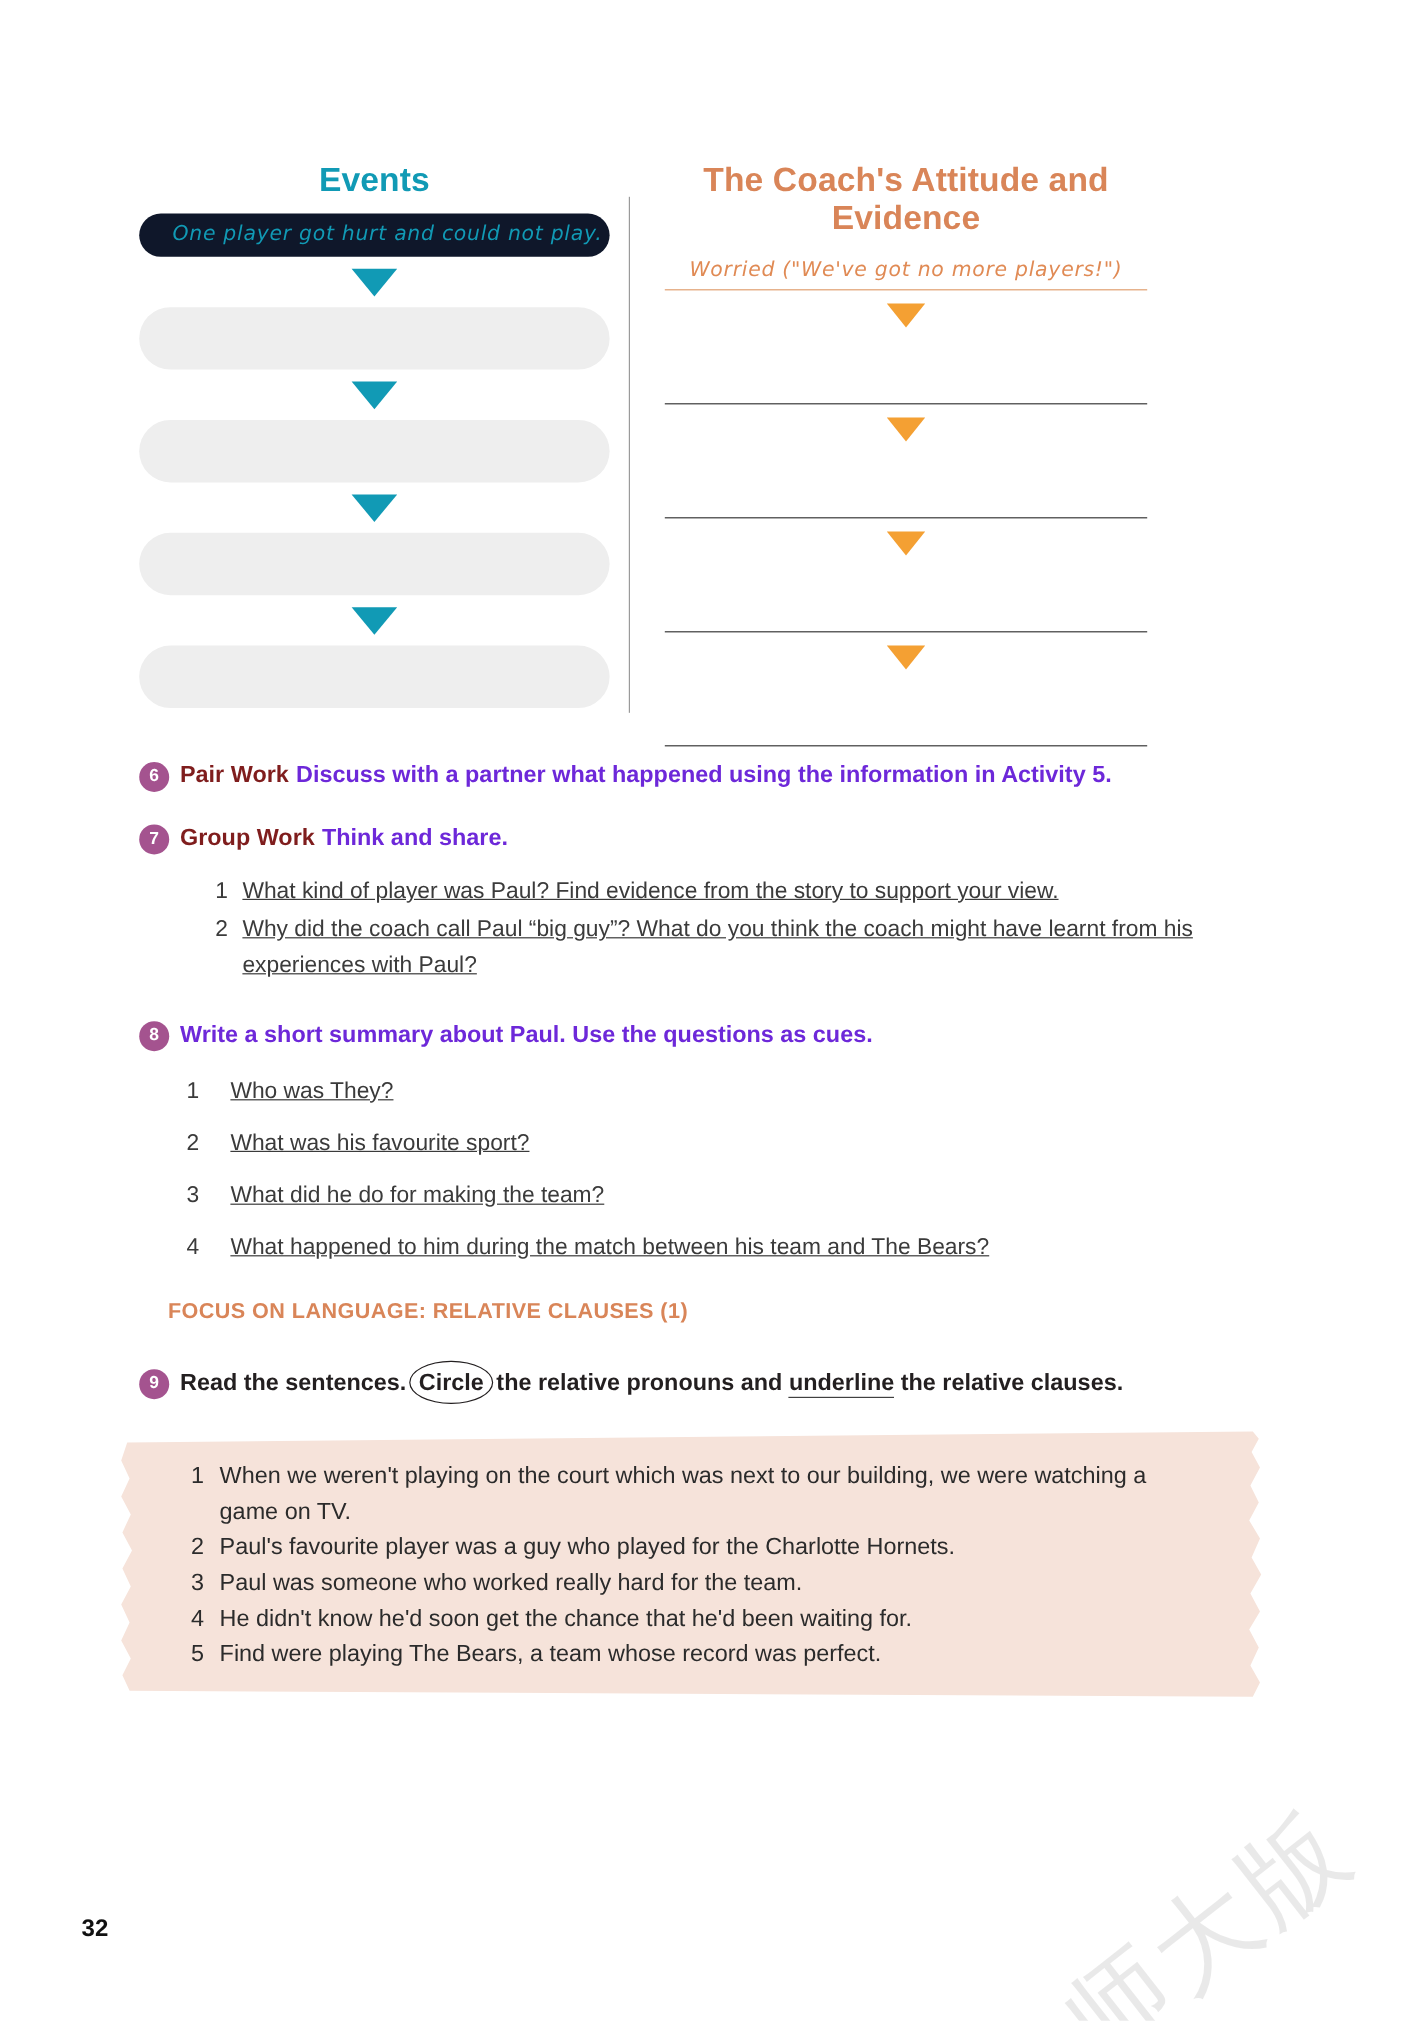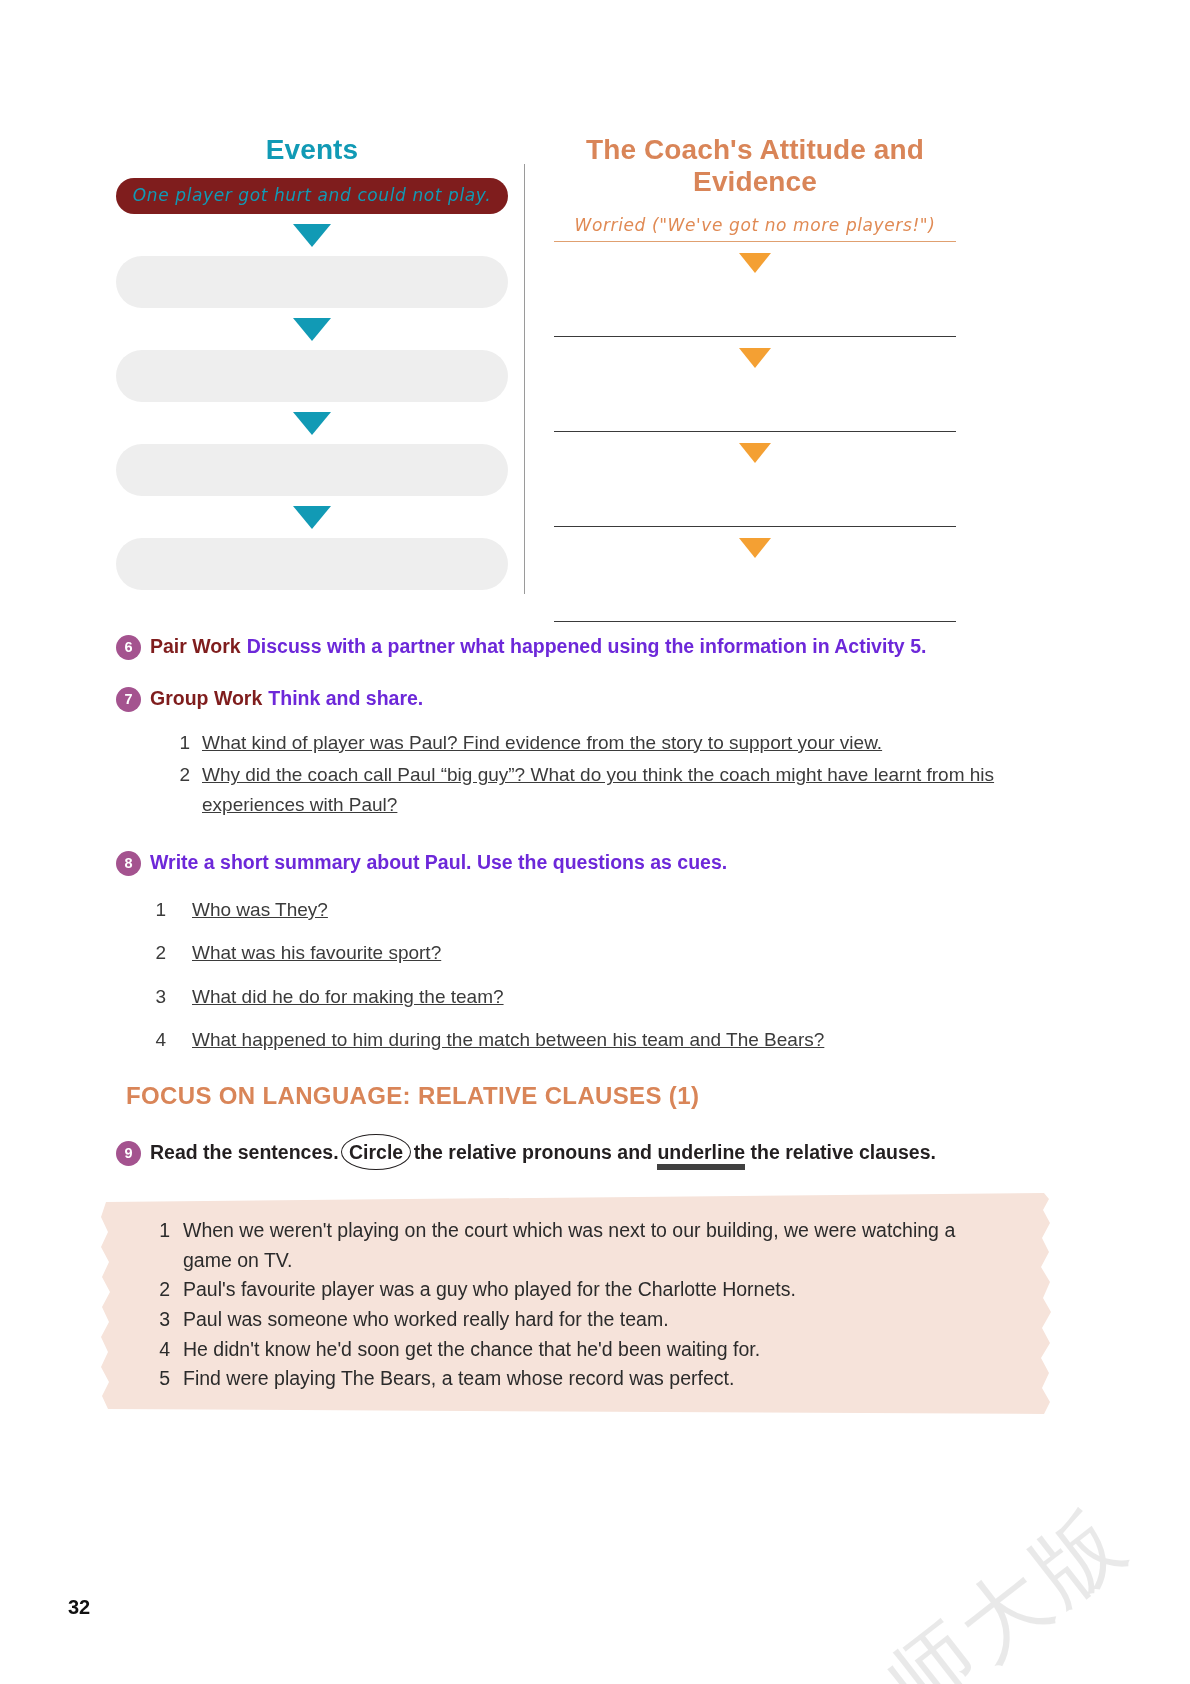--- a/index.html
+++ b/index.html
@@ -76,24 +76,24 @@
 
   .hand {
     font-family: "DejaVu Sans", sans-serif;
     font-style: italic;
     font-size: 17px;
     letter-spacing: .6px;
     white-space: nowrap;
   }
 
   .pill-filled {
-    background: #7f1d1d;
+    background: #0f172a;
     border-radius: 20px;
     color: #119ab5;
-    text-align: center;
+    text-align: right;
     padding: 9px 6px 10px 6px;
     line-height: 1;
   }
 
   .hand-line {
     color: #e08a54;
     text-align: center;
     padding: 6px 0 5px 0;
     border-bottom: 1.4px solid #e0a070;
     line-height: 1.15;
@@ -181,22 +181,22 @@
     text-align: right;
     margin-right: 12px;
   }
   .qlist.tight .qnum { width: 14px; }
   .qlist.wide  .qnum { width: 14px; margin-right: 26px; }
   .qtext { flex: 1 1 auto; text-decoration: underline; }
 
   
   .section-head {
     position: absolute;
-    left: 126px;
-    font-size: 24px;
+    left: 140px;
+    font-size: 18px;
     font-weight: bold;
     letter-spacing: .35px;
     color: #d98558;
   }
 
   
   .circled {
     position: relative;
     display: inline-block;
     padding: 0 5px;
@@ -204,21 +204,21 @@
   .circled .ellipse {
     position: absolute;
     left: -3px;
     top: -6px;
     right: -3px;
     bottom: -5px;
     border: 1.6px solid #231f20;
     border-radius: 50%;
     pointer-events: none;
   }
-  .uline { border-bottom: 6px solid #404040; padding-bottom: 1px; }
+  .uline { border-bottom: 1px solid #404040; padding-bottom: 1px; }
 
   
   .pinkbox-wrap {
     position: absolute;
     left: 100px;
     top: 1190px;
     width: 955px;
     height: 227px;
   }
   .pinkbox-bg {

